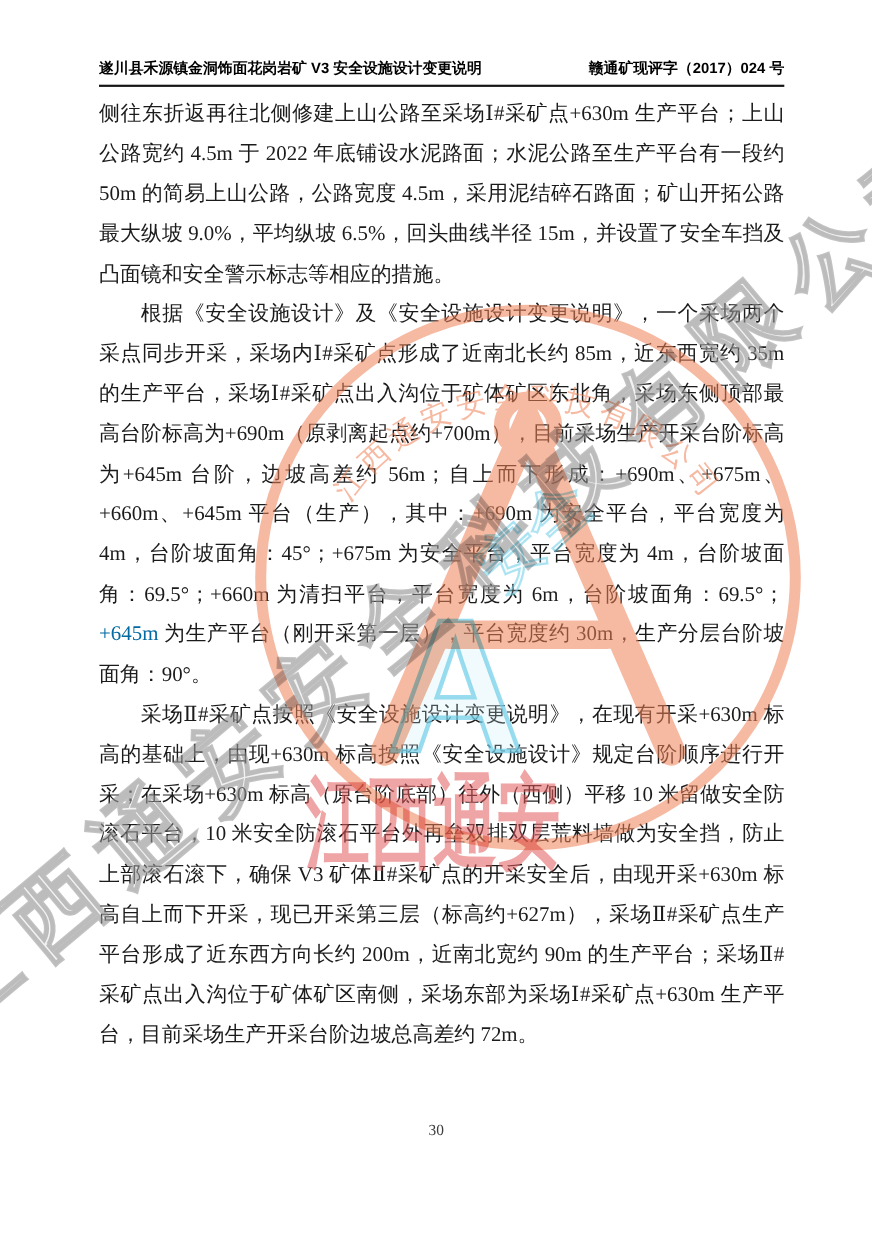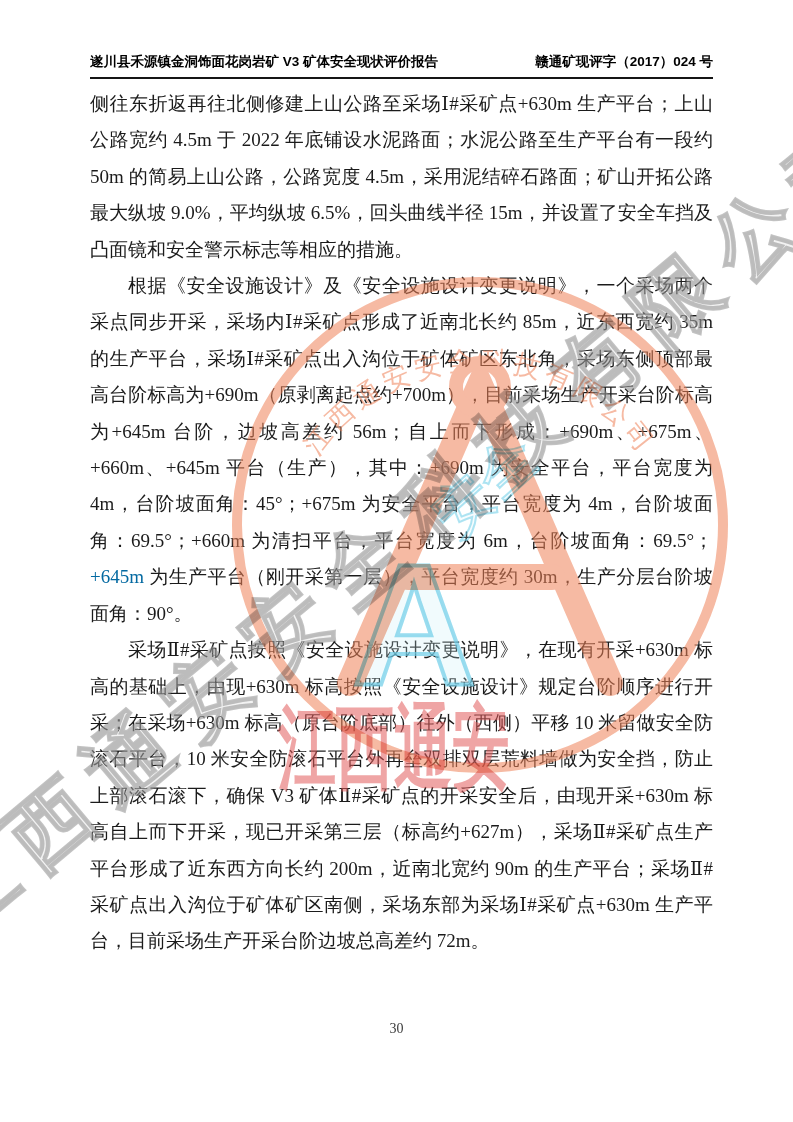--- a/index.html
+++ b/index.html
@@ -59,21 +59,21 @@
     color:rgba(210,242,250,.2);-webkit-text-stroke:2px rgba(110,205,232,.55);
     mix-blend-mode:multiply;white-space:nowrap;
   }
 </style>
 </head>
 <body>
 
 <div class="page">
 
   <div class="header">
-    <span>遂川县禾源镇金洞饰面花岗岩矿 V3 矿体安全现状评价报告</span>
+    <span>遂川县禾源镇金洞饰面花岗岩矿 V3 安全设施设计变更说明</span>
     <span>赣通矿现评字（2017）024 号</span>
   </div>
   <div class="header-rule"></div>
 
   <div class="body-text">
     <p class="para noindent">侧往东折返再往北侧修建上山公路至采场Ⅰ#采矿点+630m 生产平台；上山公路宽约 4.5m 于 2022 年底铺设水泥路面；水泥公路至生产平台有一段约 50m 的简易上山公路，公路宽度 4.5m，采用泥结碎石路面；矿山开拓公路最大纵坡 9.0%，平均纵坡 6.5%，回头曲线半径 15m，并设置了安全车挡及凸面镜和安全警示标志等相应的措施。</p>
     <p class="para"><span>根据《安全设施设计》及《安全设施设计变更说明》，一个采场两个采点同步开采，采场内Ⅰ#采矿点形成了近南北长约 85m，近东西宽约 35m 的生产平台，采场Ⅰ#采矿点出入沟位于矿体矿区东北角，采场东侧顶部最高台阶标高为+690m（原剥离起点约+700m），目前采场生产开采台阶标高为+645m 台阶，边坡高差约 56m；自上而下形成：+690m、+675m、+660m、+645m 平台（生产），其中：+690m 为安全平台，平台宽度为 4m，台阶坡面角：45°；+675m 为安全平台，平台宽度为 4m，台阶坡面角：69.5°；+660m 为清扫平台，平台宽度为 6m，台阶坡面角：69.5°；</span><span class="blue">+645m</span><span> 为生产平台（刚开采第一层），平台宽度约 30m，生产分层台阶坡面角：90°。</span></p>
     <p class="para">采场Ⅱ#采矿点按照《安全设施设计变更说明》，在现有开采+630m 标高的基础上，由现+630m 标高按照《安全设施设计》规定台阶顺序进行开采；在采场+630m 标高（原台阶底部）往外（西侧）平移 10 米留做安全防滚石平台，10 米安全防滚石平台外再垒双排双层荒料墙做为安全挡，防止上部滚石滚下，确保 V3 矿体Ⅱ#采矿点的开采安全后，由现开采+630m 标高自上而下开采，现已开采第三层（标高约+627m），采场Ⅱ#采矿点生产平台形成了近东西方向长约 200m，近南北宽约 90m 的生产平台；采场Ⅱ#采矿点出入沟位于矿体矿区南侧，采场东部为采场Ⅰ#采矿点+630m 生产平台，目前采场生产开采台阶边坡总高差约 72m。</p>
   </div>
 

